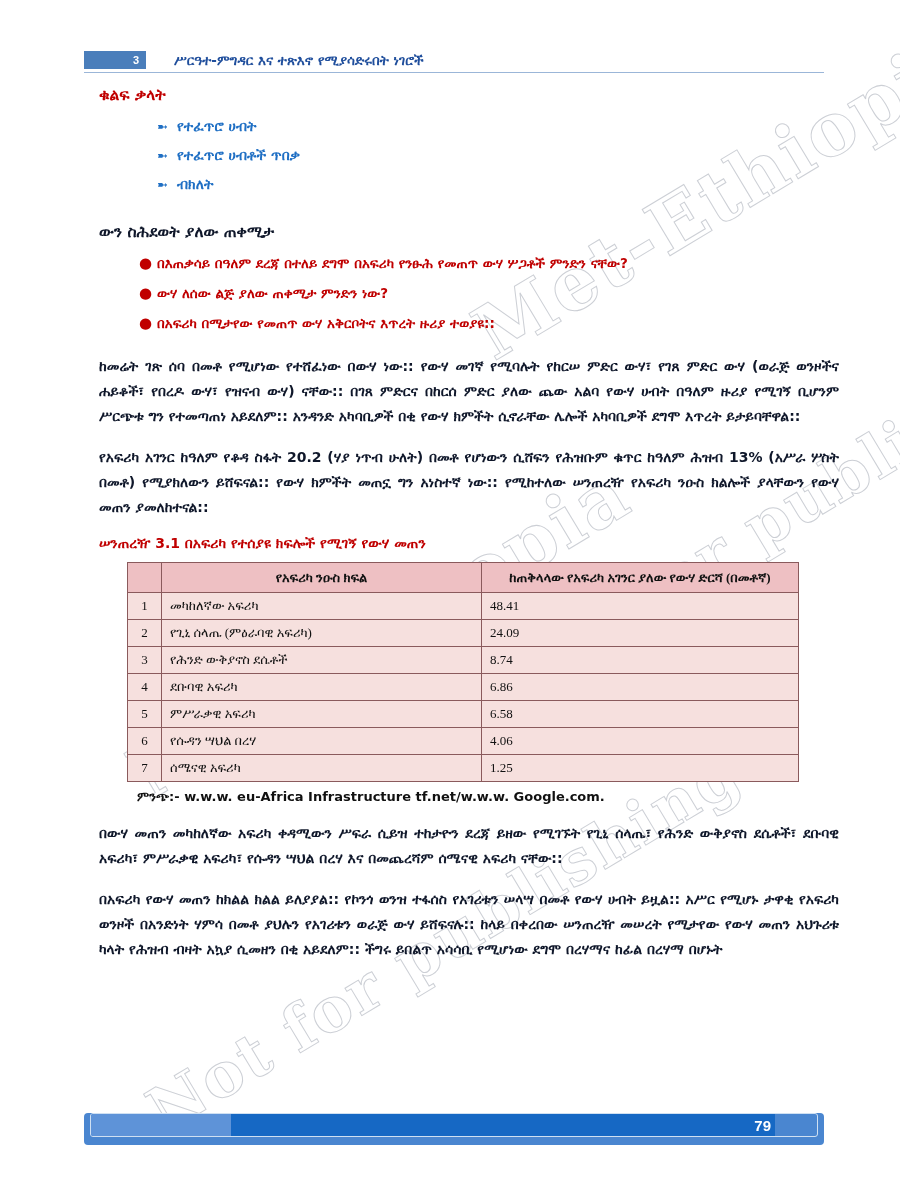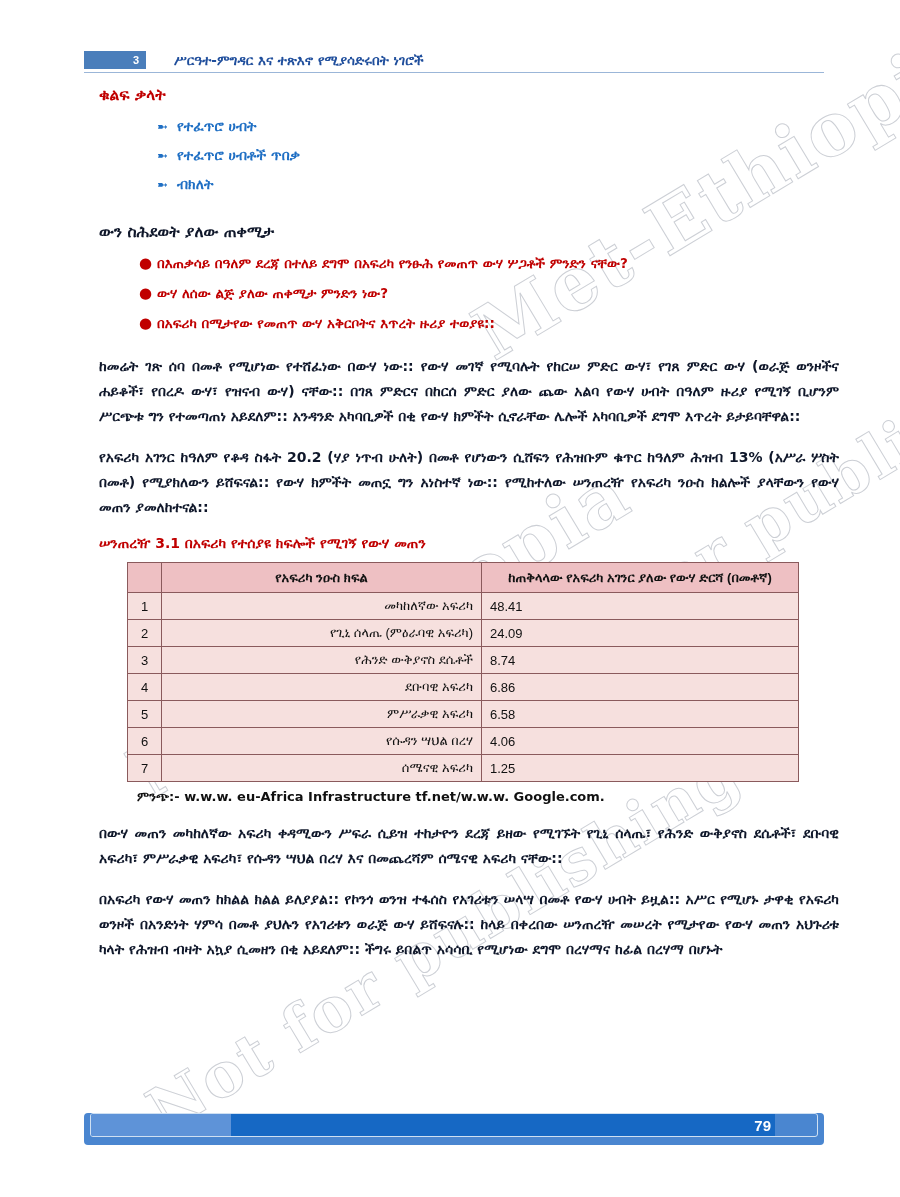--- a/index.html
+++ b/index.html
@@ -147,42 +147,42 @@
     font-weight: 700;
     margin: 10px 0 10px 0;
     font-family: "DejaVu Sans", "Liberation Sans", sans-serif;
   }
 
   
   table.water-table {
     border-collapse: collapse;
     width: 672px;
     margin-left: 28px;
-    font-family: Liberation Sans, sans-serif;
+    font-family: Liberation Serif, serif;
   }
   table.water-table th,
   table.water-table td {
     border: 1px solid #8a5a5c;
     padding: 5px 8px;
     font-size: 13px;
     color: #111111;
     height: 27px;
   }
   table.water-table thead th {
     background: #eec0c3;
     font-weight: 700;
     text-align: center;
     height: 30px;
   }
   table.water-table tbody td {
     background: #f6e0de;
     font-weight: 400;
   }
   td.col-idx { width: 34px; text-align: center; }
-  td.col-name { width: 320px; text-align: right; }
+  td.col-name { width: 320px; }
   td.col-val  { }
   th.col-blank { width: 34px; background: #eec0c3; }
 
   p.source {
     color: #111111;
     font-size: 13px;
     font-weight: 700;
     margin: 7px 0 16px 38px;
     font-family: "DejaVu Sans", "Liberation Sans", sans-serif;
   }

